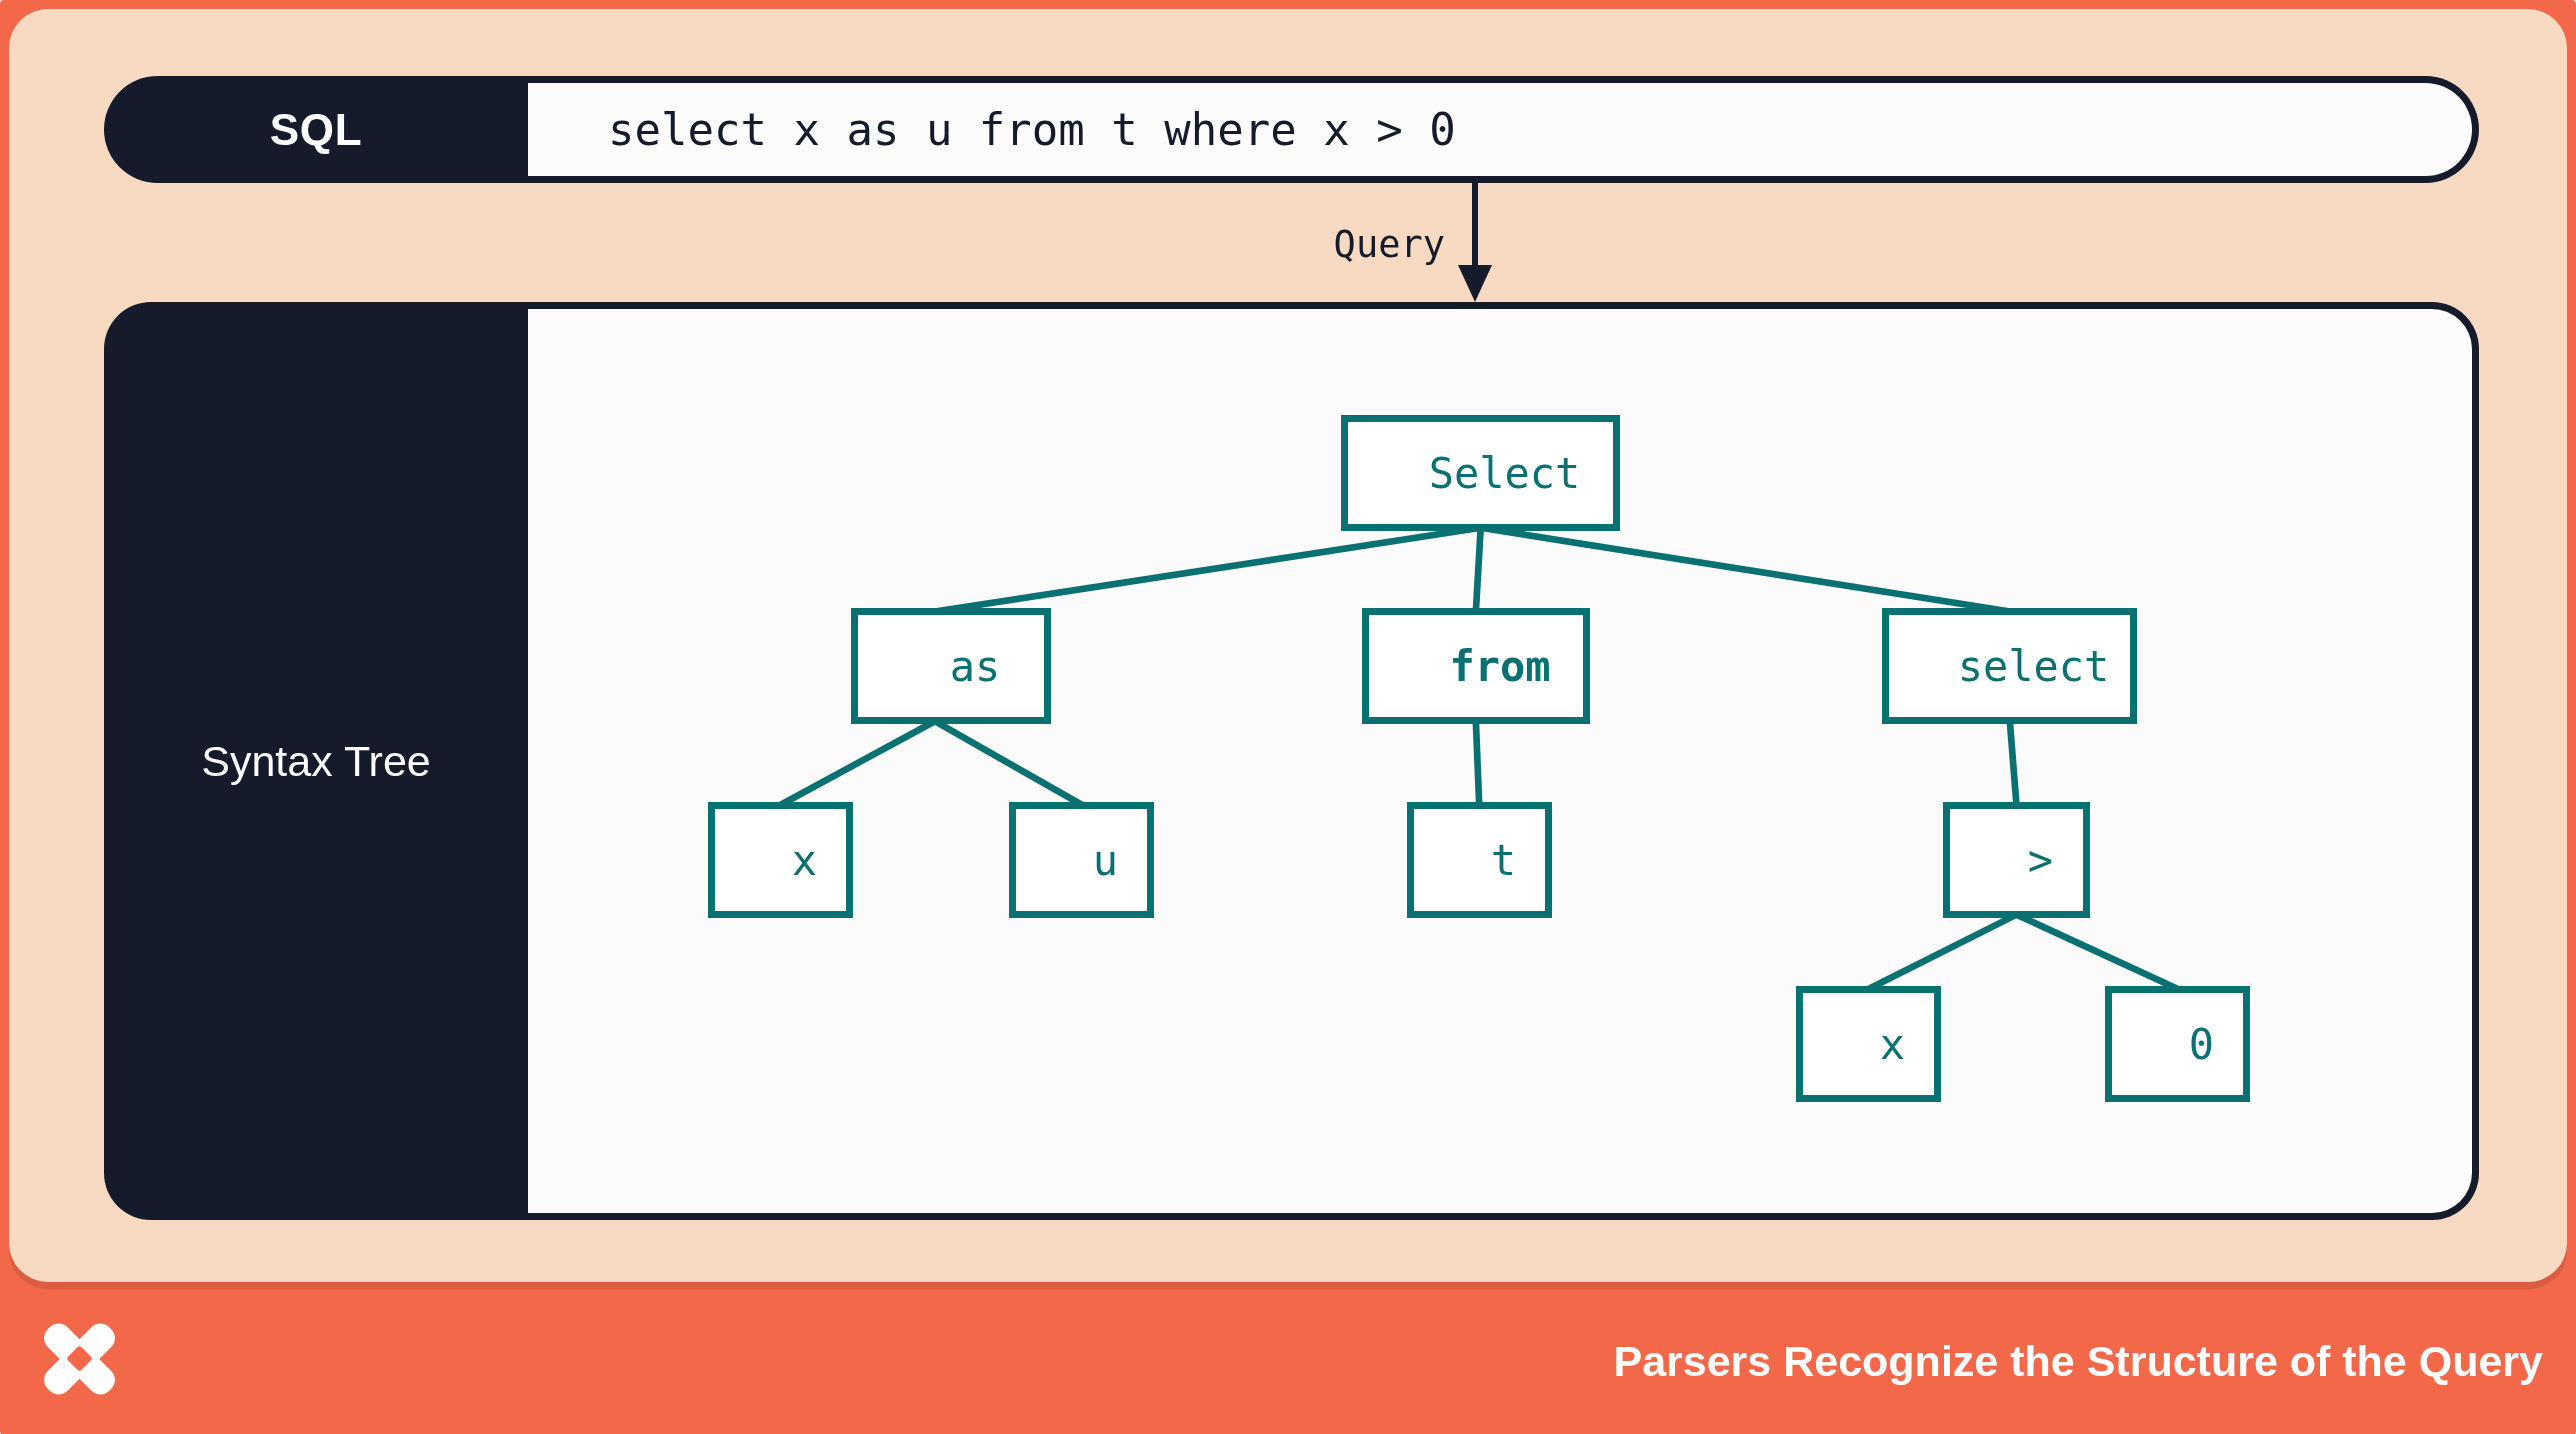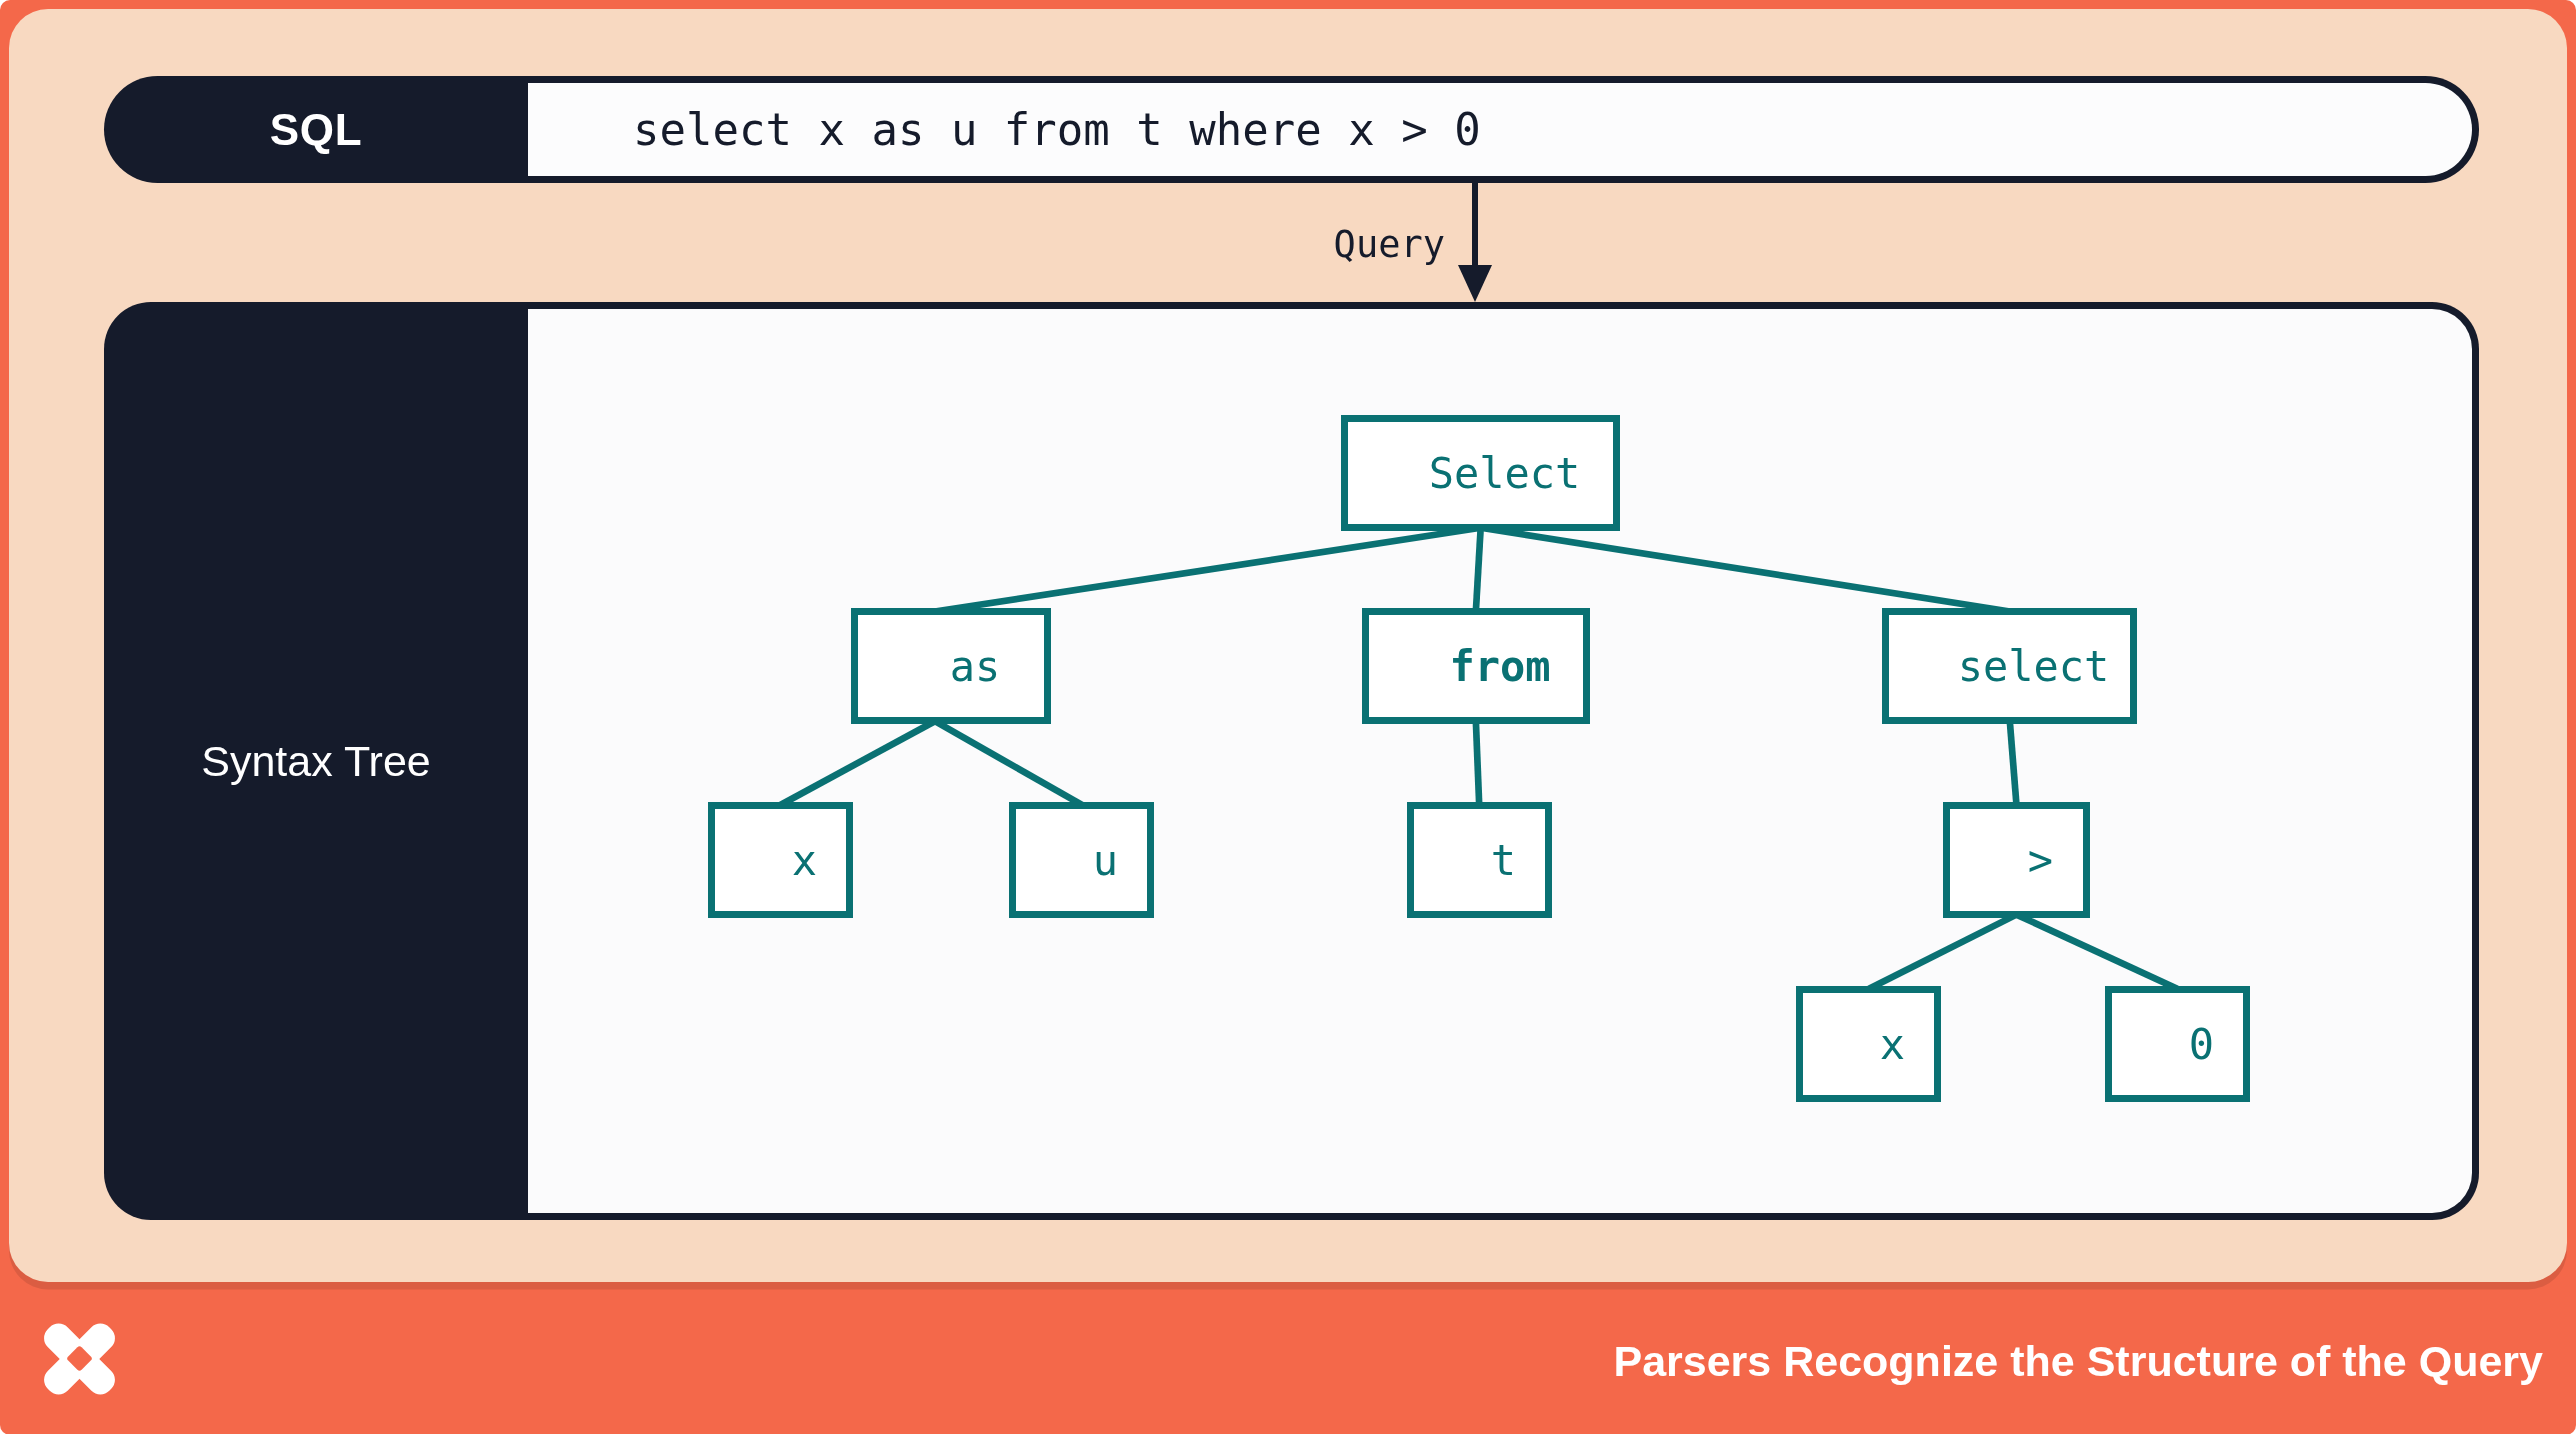--- a/index.html
+++ b/index.html
@@ -8,21 +8,21 @@
     --navy:   #151B2B;
     --teal:   #0A7173;
     --panel-white: #FBFBFC;
     --node-white: #FFFFFF;
   }
   html,body{margin:0;padding:0;background:#ffffff;}
   .page{
     position:relative;
     width:2576px;height:1435px;
     background:var(--orange);
-    border-radius:10px;
+    border-radius:4px;
     overflow:hidden;
     font-family:"Liberation Sans", sans-serif;
   }
   .card{
     position:absolute;
     left:9px;top:9px;right:9px;bottom:153px;
     background:var(--peach);
     border-radius:39px;
     box-shadow:0 7.4px 0 rgba(0,0,0,0.10);
   }
@@ -41,21 +41,21 @@
     color:#ffffff;font-size:44px;font-weight:bold;letter-spacing:0.7px;
   }
   .pill-body{
     position:absolute;left:424px;top:7.4px;right:7.4px;bottom:7.4px;
     background:#FCFCFD;
     border-radius:0 47px 47px 0;
     display:flex;align-items:center;
     padding-left:80px;
   }
   .mono{font-family:"DejaVu Sans Mono", monospace;}
-  .sql-query{font-size:44px;color:var(--navy);white-space:pre;margin-left:25px;}
+  .sql-query{font-size:44px;color:var(--navy);white-space:pre;}
 
   
   .parser-label{
     position:absolute;
     right:1131px;top:223px;
     font-size:37px;color:var(--navy);
   }
   .arrow-line{
     position:absolute;
     left:1472px;top:183px;width:6px;height:86px;

